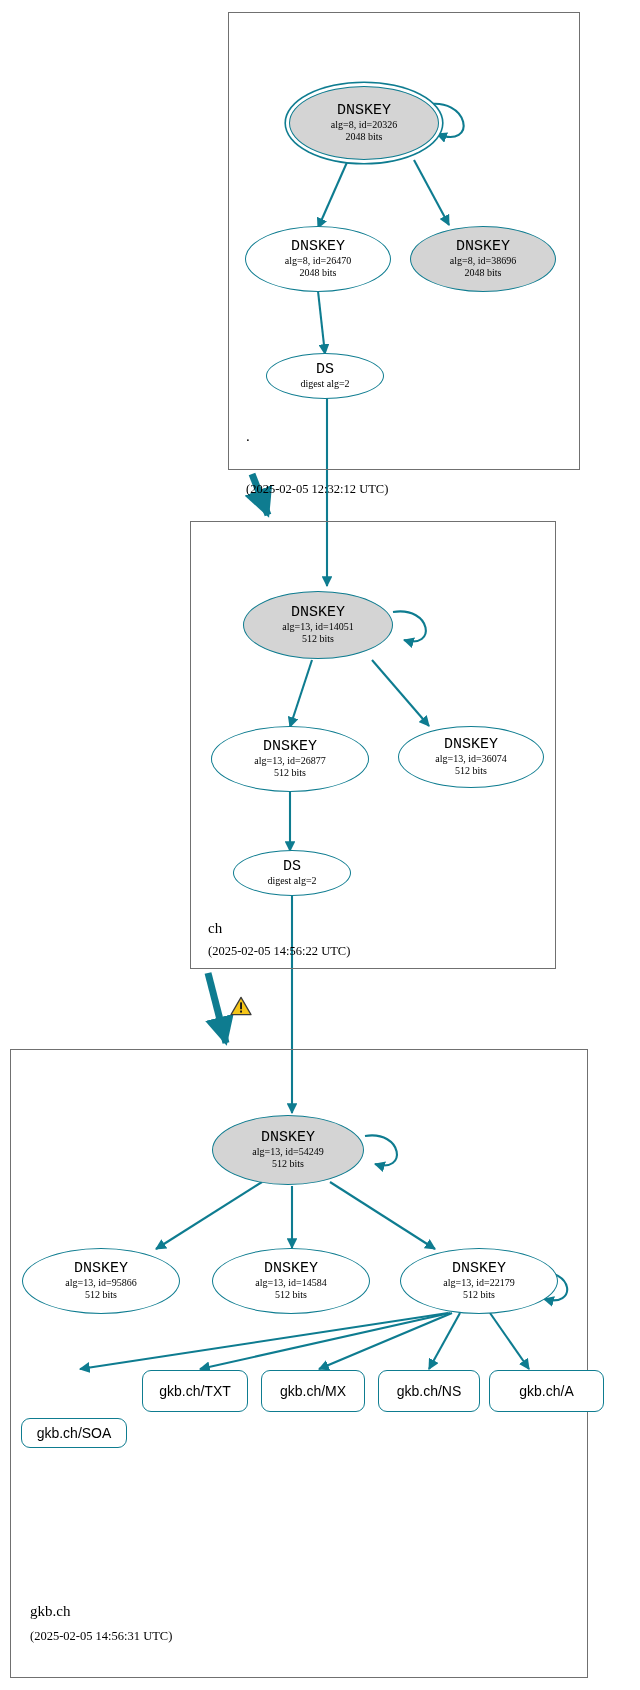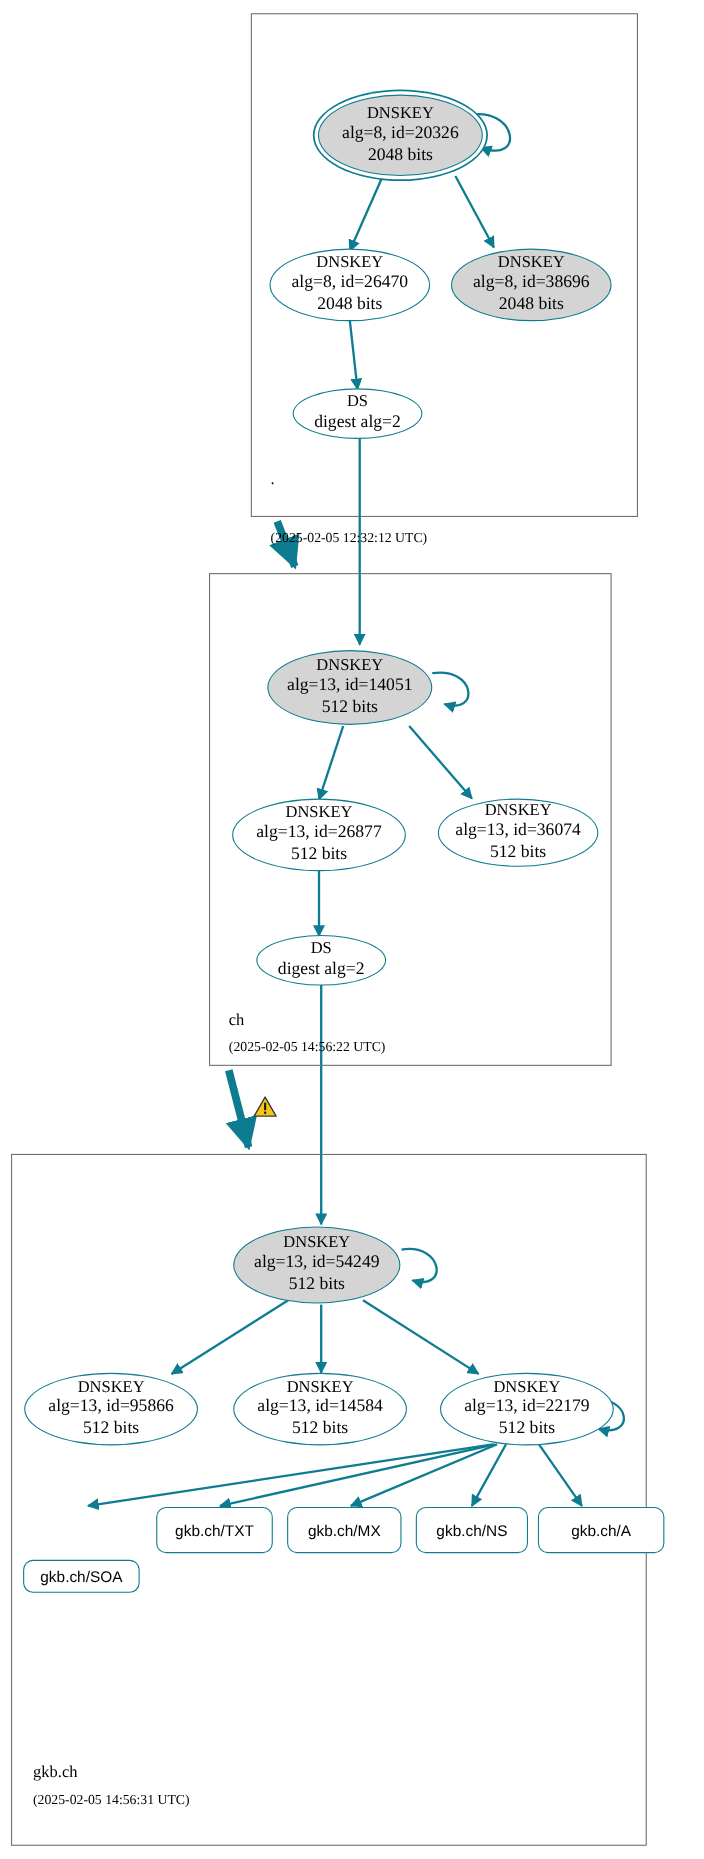--- a/index.html
+++ b/index.html
@@ -25,23 +25,23 @@
         align-items:center;justify-content:center;text-align:center;
         box-sizing:border-box;}
 
   .ellipse{border:1.6px solid #0e7c90;border-radius:50%;background:#ffffff;}
   .ellipse.filled{background:#d4d4d4;}
   .ellipse.anchor{box-shadow:0 0 0 3px #ffffff, 0 0 0 4.6px #0e7c90;}
 
   .rrset{border:1.6px solid #0e7c90;border-radius:9px;background:#ffffff;
          justify-content:center;}
 
-  .n-title{font-family:Liberation Serif, serif;font-size:15px;
+  .n-title{font-family:Liberation Mono, monospace;font-size:15px;
            color:#000;line-height:1.05;}
-  .n-sub{font-family:"Liberation Serif",serif;font-size:16px;
+  .n-sub{font-family:"Liberation Serif",serif;font-size:10px;
          color:#000;line-height:1.22;}
   .rr-label{font-family:"Liberation Sans",sans-serif;font-size:14px;color:#000;}
 
   .warn{position:absolute;width:22px;height:20px;}
 </style>
 </head>
 <body>
 
 <svg id="edges" viewBox="0 0 640 1690" xmlns="http://www.w3.org/2000/svg">
   <defs>

